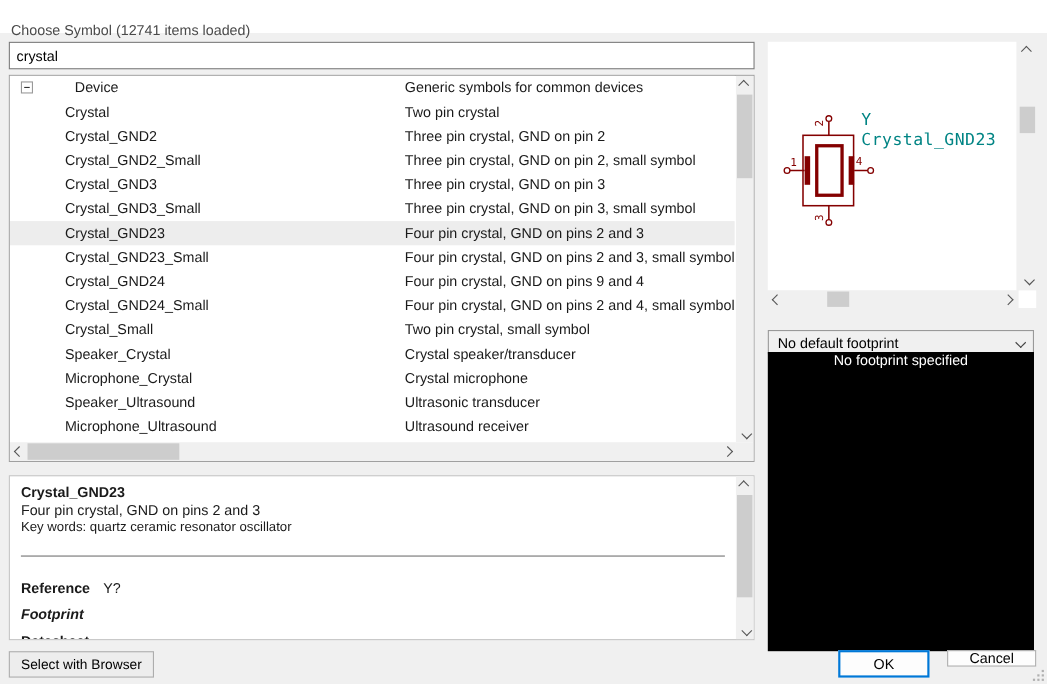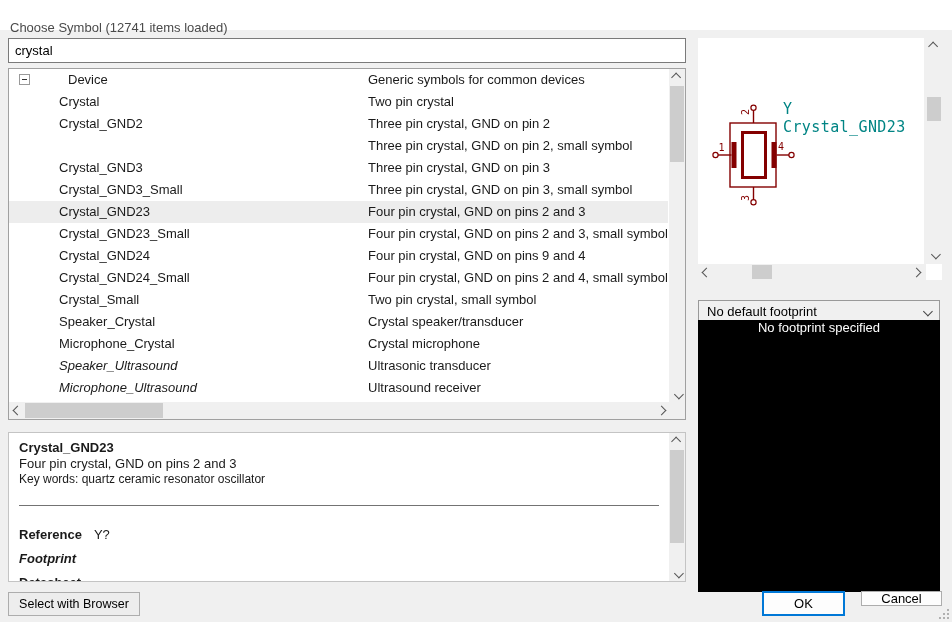--- a/index.html
+++ b/index.html
@@ -17,21 +17,21 @@
 
   
   .tree-panel { left:8px; top:68px; width:678px; height:352px; background:#fff; border:1px solid #a0a0a0; }
   .tree-content { left:9px; top:69px; width:659px; height:333px; overflow:hidden; background:#fff; }
   .trow { position:relative; width:659px; height:22px; font-size:13px; }
   .trow.selected { background:#ededed; }
   .tname { position:absolute; left:0; top:0; width:351px; height:22px; line-height:22px; overflow:hidden; white-space:nowrap; }
   .tname .lbl { position:absolute; top:0; line-height:22px; }
   .cat .lbl { left:31px;margin-left:28px; }
   .item .lbl { left:50px; }
-  .italic .lbl { font-style:italic; }
+  .italic .lbl { }
   .tdesc { position:absolute; left:359px; top:0; right:0; height:22px; line-height:22px; white-space:nowrap; overflow:hidden; }
   .expander { position:absolute; left:10px; top:5px; width:11px; height:11px; border:1px solid #999; background:#fff; }
   .expander::after { content:""; position:absolute; left:2px; right:2px; top:4px; border-top:1px solid #333; }
 
   
   .sb { background:#f0f0f0; }
   .sb-btn { position:absolute; width:16px; height:16px; display:flex; align-items:center; justify-content:center; }
   .thumb { position:absolute; background:#cdcdcd; }
   .chev { width:7px; height:7px; border-left:1.5px solid #555; border-bottom:1.5px solid #555; display:block; }
   .chev.up    { transform:rotate(135deg) translate(1px,1px); }
@@ -99,20 +99,23 @@
       </div>
     <div class="tdesc">Two pin crystal</div>
   </div>
   <div class="trow item">
     <div class="tname">
         <span class="lbl">Crystal_GND2</span>
       </div>
     <div class="tdesc">Three pin crystal, GND on pin 2</div>
   </div>
   <div class="trow item">
+    <div class="tname">
+        <span class="lbl">Crystal_GND2_Small</span>
+      </div>
     <div class="tdesc">Three pin crystal, GND on pin 2, small symbol</div>
   </div>
   <div class="trow item">
     <div class="tname">
         <span class="lbl">Crystal_GND3</span>
       </div>
     <div class="tdesc">Three pin crystal, GND on pin 3</div>
   </div>
   <div class="trow item">
     <div class="tname">

